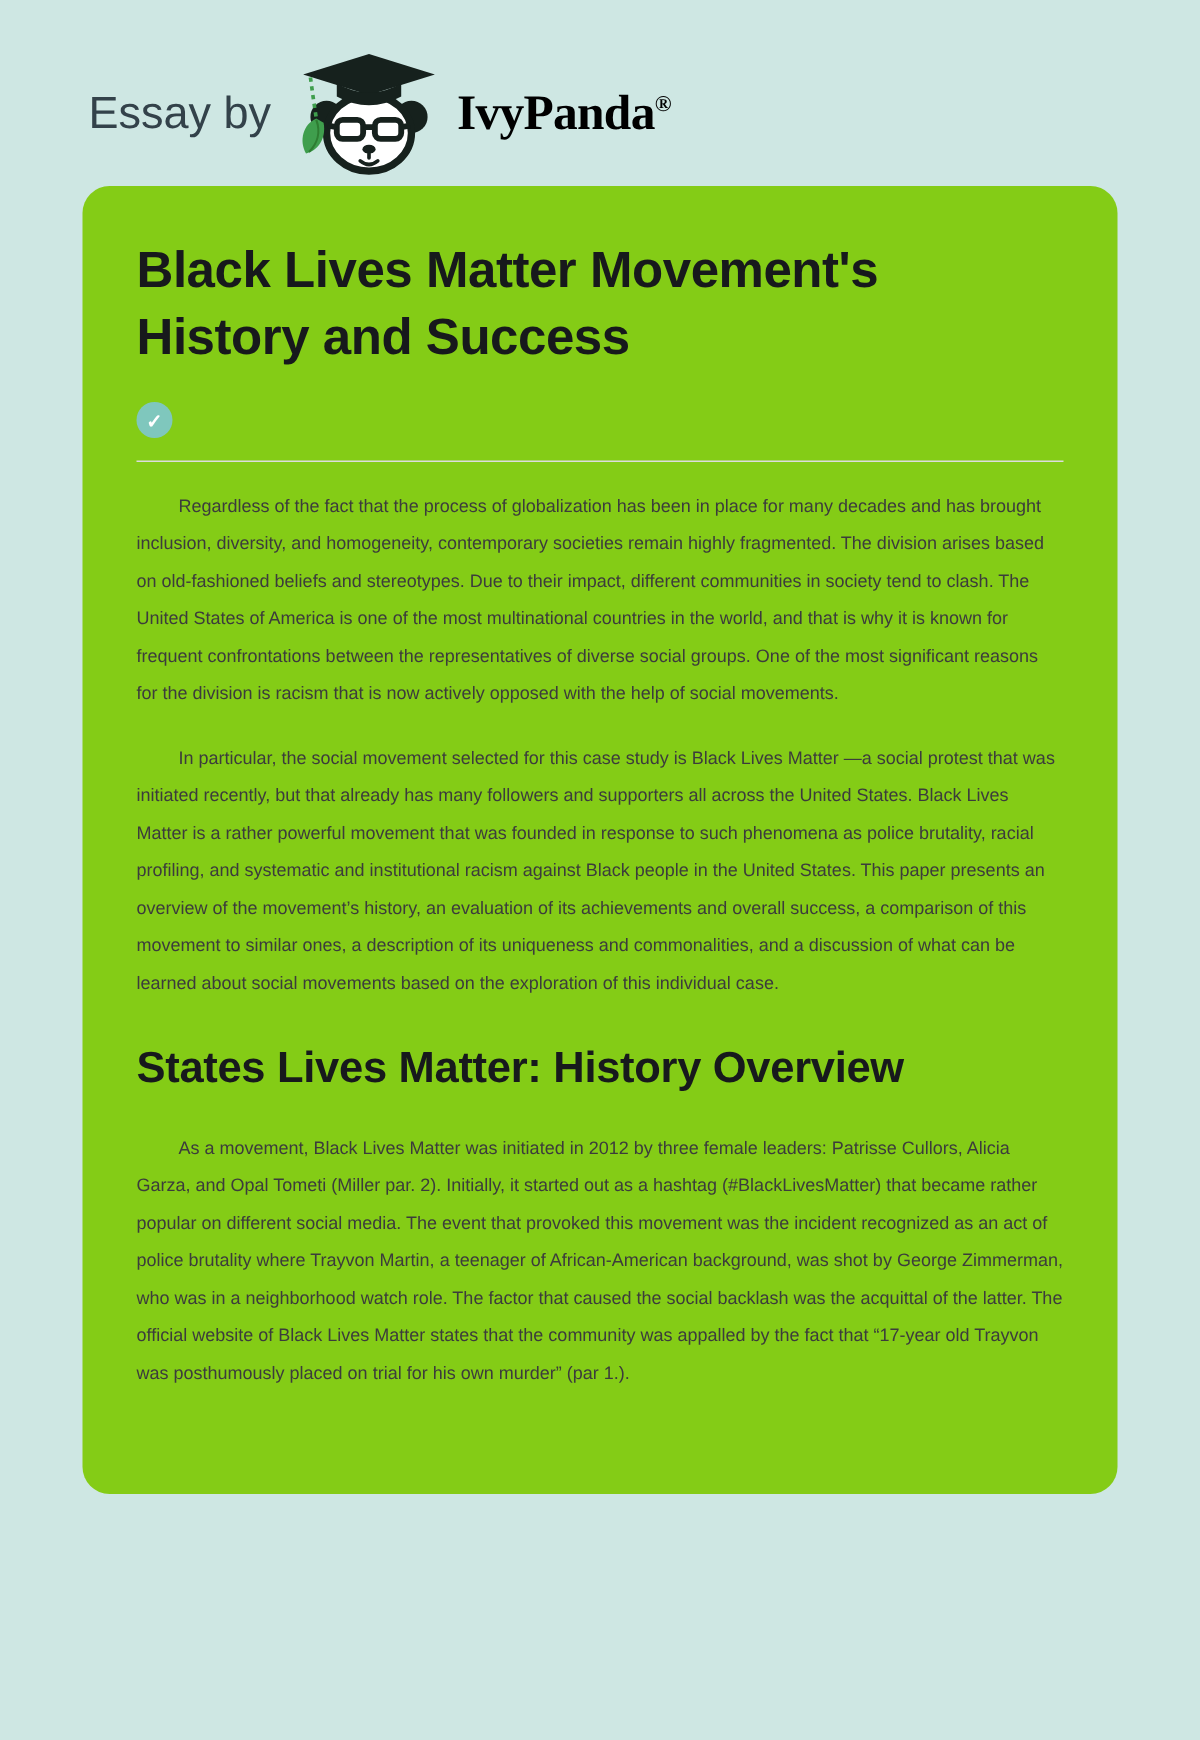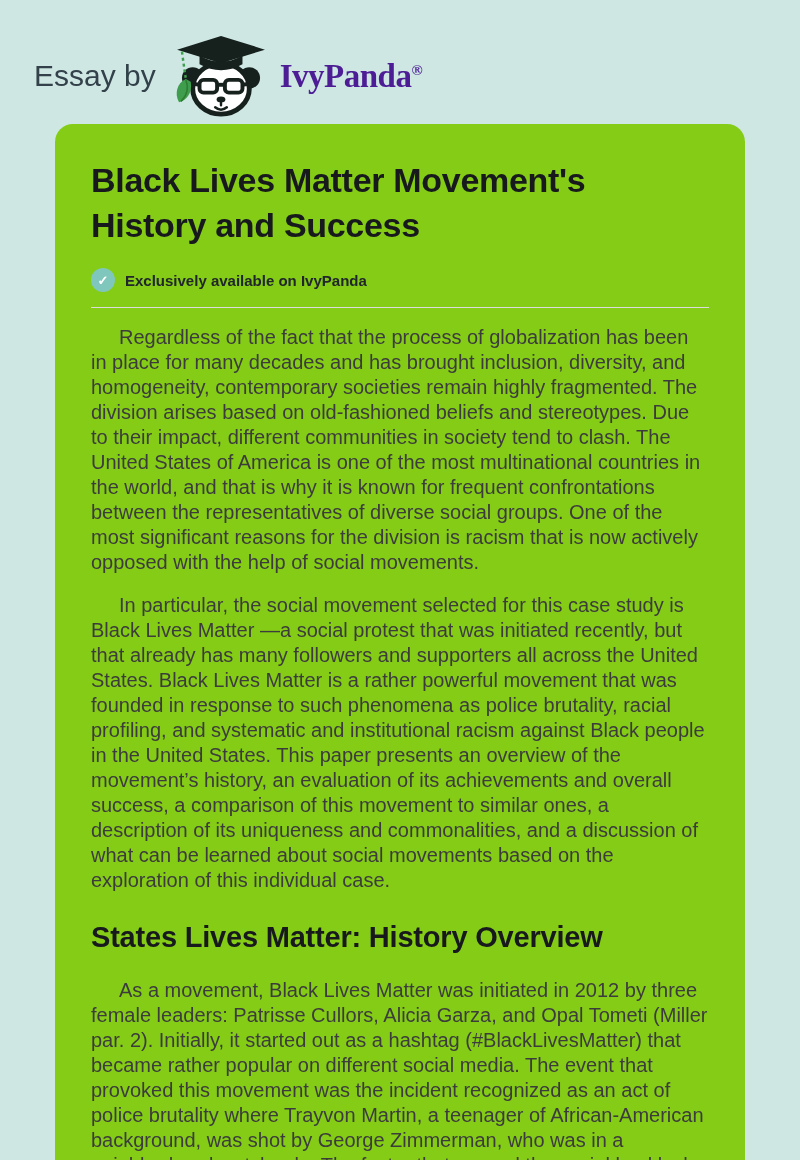--- a/index.html
+++ b/index.html
@@ -13,40 +13,40 @@
   html, body { margin: 0; padding: 0; }
   body {
     width: 800px;
     min-height: 1160px;
     background: var(--bg, #cee7e3);
     font-family: "Liberation Sans", sans-serif;
   }
   .site-header {
     display: flex;
     align-items: center;
-    padding: 30px 0 0 34px;
+    padding: 30px 0 0 59px;
     height: 122px;
     gap: 10px;
   }
   .essay-by {
     font-size: 30px;
     font-weight: 400;
     color: #33424a;
   }
   .logo { display: inline-block; margin-left: 6px; }
   .logo svg { width: 98px; height: 82px; display: block; }
   .panda-dark { fill: #16211d; }
   .panda-stroke { stroke: #16211d; }
   .leaf-fill { fill: var(--leaf, #3f9e4d); }
   .leaf-stroke { stroke: var(--leaf, #3f9e4d); }
   .brand {
     font-family: "Liberation Serif", serif;
     font-weight: 700;
     font-size: 33px;
-    color: #4c1d95;
+    color: #000000;
     letter-spacing: -0.5px;
   }
   .brand sup { font-size: 15px; letter-spacing: 0; }
   .card {
     width: 690px;
     margin: 2px auto 48px;
     background: #84cc16;
     border-radius: 18px;
     padding: 34px 36px 56px;
   }
@@ -82,21 +82,21 @@
     font-weight: 700;
     color: #20262b;
   }
   hr.divider {
     border: none;
     border-top: 1px solid #dcdcdc;
     margin: 0 0 17px;
   }
   p.body-paragraph {
     margin: 0 0 18px;
-    font-size: 20px;
+    font-size: 12px;
     line-height: 25px;
     color: var(--body-ink, #3c3c3c);
     text-indent: 28px;
   }
   p.body-paragraph:last-child { margin-bottom: 12px; }
   h2.section-heading {
     margin: 28px 0 24px;
     font-size: 29px;
     font-weight: 700;
     color: var(--ink, #17191c);
@@ -135,21 +135,20 @@
     </svg>
   </span>
   <span class="brand"><span>IvyPanda</span><sup>®</sup></span>
 </header>
 
 <main class="card">
   <h1 class="essay-title">Black Lives Matter Movement's History and Success</h1>
 
   <div class="badge-row">
     <span class="check-circle">✓</span>
-    <span class="badge-label">Exclusively available on IvyPanda</span>
   </div>
 
   <hr class="divider">
 
   <p class="body-paragraph">Regardless of the fact that the process of globalization has been in place for many decades and has brought inclusion, diversity, and homogeneity, contemporary societies remain highly fragmented. The division arises based on old-fashioned beliefs and stereotypes. Due to their impact, different communities in society tend to clash. The United States of America is one of the most multinational countries in the world, and that is why it is known for frequent confrontations between the representatives of diverse social groups. One of the most significant reasons for the division is racism that is now actively opposed with the help of social movements.</p>
   <p class="body-paragraph">In particular, the social movement selected for this case study is Black Lives Matter —a social protest that was initiated recently, but that already has many followers and supporters all across the United States. Black Lives Matter is a rather powerful movement that was founded in response to such phenomena as police brutality, racial profiling, and systematic and institutional racism against Black people in the United States. This paper presents an overview of the movement’s history, an evaluation of its achievements and overall success, a comparison of this movement to similar ones, a description of its uniqueness and commonalities, and a discussion of what can be learned about social movements based on the exploration of this individual case.</p>
 
   <h2 class="section-heading">States Lives Matter: History Overview</h2>
 
   <p class="body-paragraph">As a movement, Black Lives Matter was initiated in 2012 by three female leaders: Patrisse Cullors, Alicia Garza, and Opal Tometi (Miller par. 2). Initially, it started out as a hashtag (#BlackLivesMatter) that became rather popular on different social media. The event that provoked this movement was the incident recognized as an act of police brutality where Trayvon Martin, a teenager of African-American background, was shot by George Zimmerman, who was in a neighborhood watch role. The factor that caused the social backlash was the acquittal of the latter. The official website of Black Lives Matter states that the community was appalled by the fact that “17-year old Trayvon was posthumously placed on trial for his own murder” (par 1.).</p>

